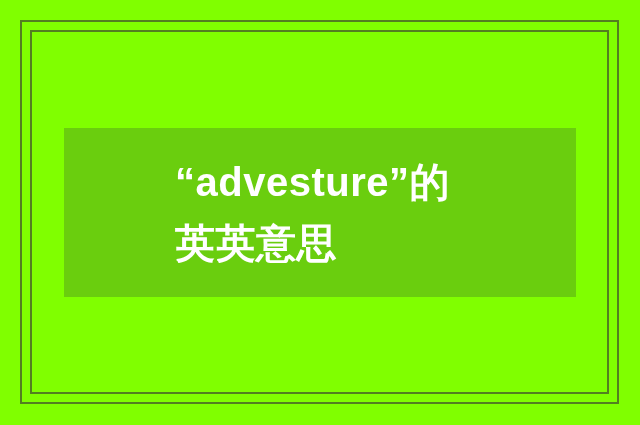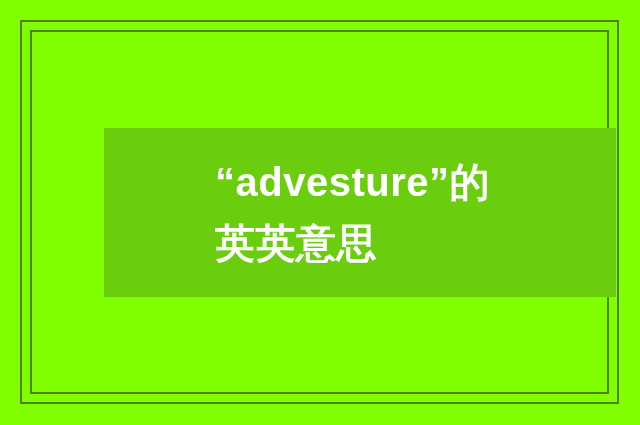--- a/index.html
+++ b/index.html
@@ -50,21 +50,20 @@
     position: absolute;
     left: 64px;
     top: 128px;
     width: 512px;
     height: 169px;
     background: #6ace0e;
     box-sizing: border-box;
     display: flex;
     align-items: center;
     justify-content: center;
-    margin-left: 40px;
   }
 
   .title-text {
     display: block;
     width: 290px;
     margin: 0;
     color: #ffffff;
     font-size: 40px;
     font-weight: bold;
     line-height: 1.52;

